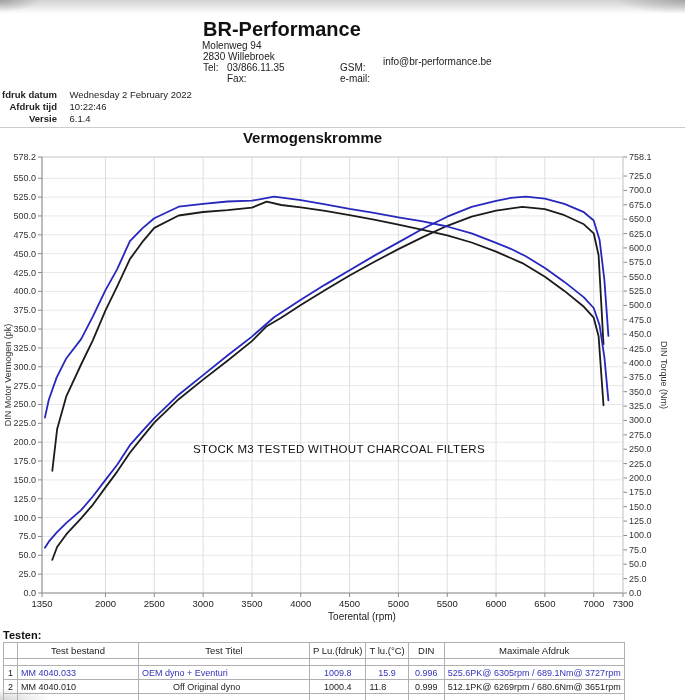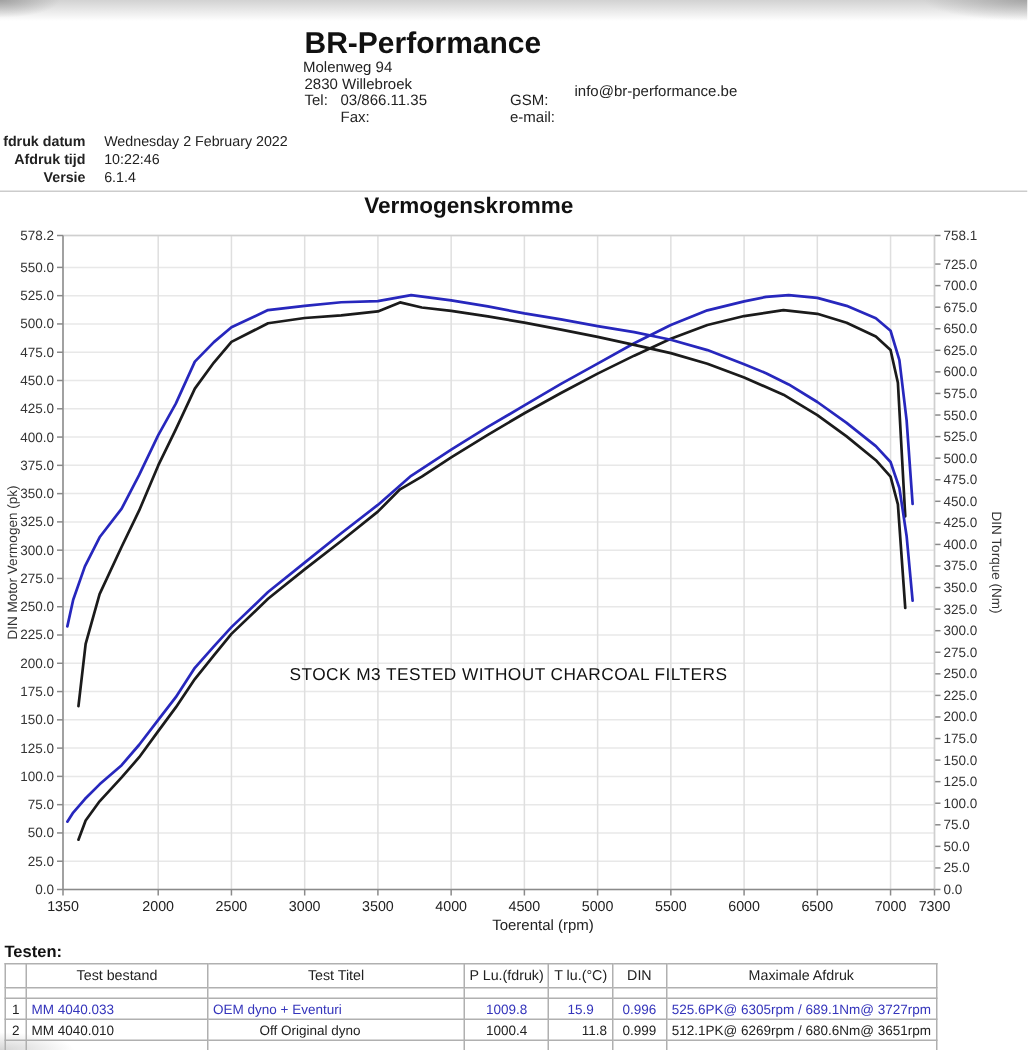--- a/index.html
+++ b/index.html
@@ -303,21 +303,21 @@
         <td style="text-align: center; color: rgb(52, 52, 187);">1009.8</td>
         <td style="text-align: center; color: rgb(52, 52, 187);">15.9</td>
         <td style="text-align: center; color: rgb(52, 52, 187);">0.996</td>
         <td style="text-align: left; color: rgb(52, 52, 187);">525.6PK@ 6305rpm / 689.1Nm@ 3727rpm</td>
       </tr>
       <tr>
         <td style="text-align: center; color: rgb(34, 34, 34);">2</td>
         <td style="text-align: left; color: rgb(34, 34, 34);">MM 4040.010</td>
         <td style="text-align: left; color: rgb(34, 34, 34); padding-left: 34px;">Off Original dyno</td>
         <td style="text-align: center; color: rgb(34, 34, 34);">1000.4</td>
-        <td style="text-align: right; color: rgb(34, 34, 34);">11.8</td>
+        <td style="text-align: left; color: rgb(34, 34, 34);">11.8</td>
         <td style="text-align: center; color: rgb(34, 34, 34); margin-left: 37px;">0.999</td>
         <td style="text-align: right; color: rgb(34, 34, 34);">512.1PK@ 6269rpm / 680.6Nm@ 3651rpm</td>
       </tr>
       <tr class="spacer">
         <td></td>
         <td></td>
         <td></td>
         <td></td>
         <td></td>
         <td></td>

